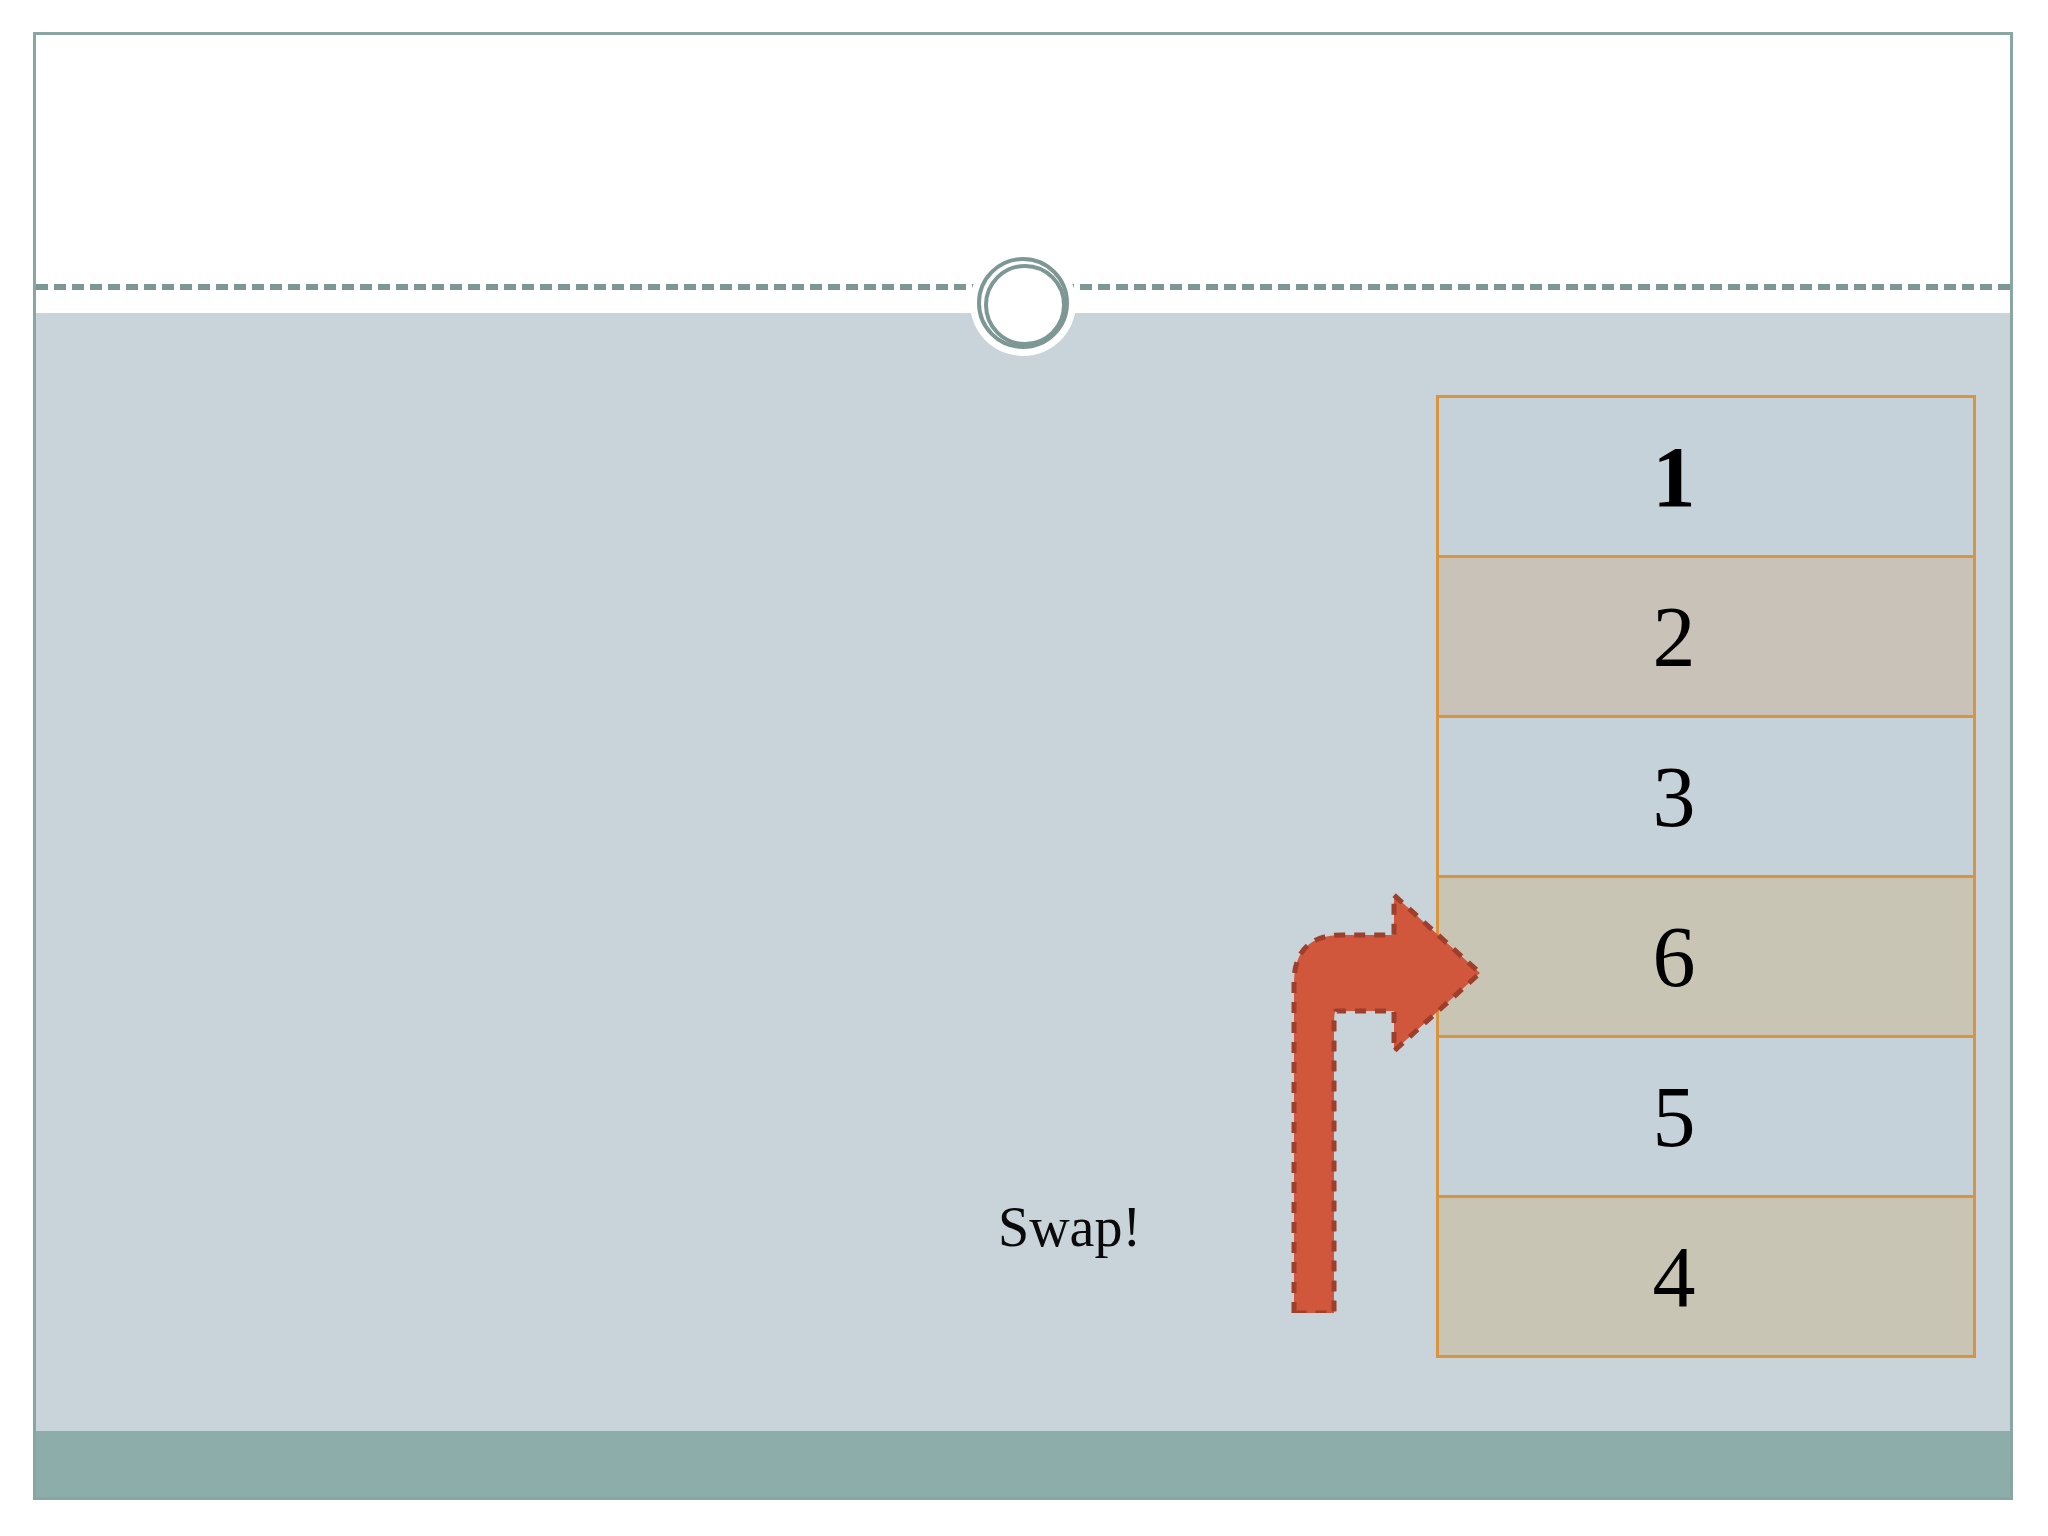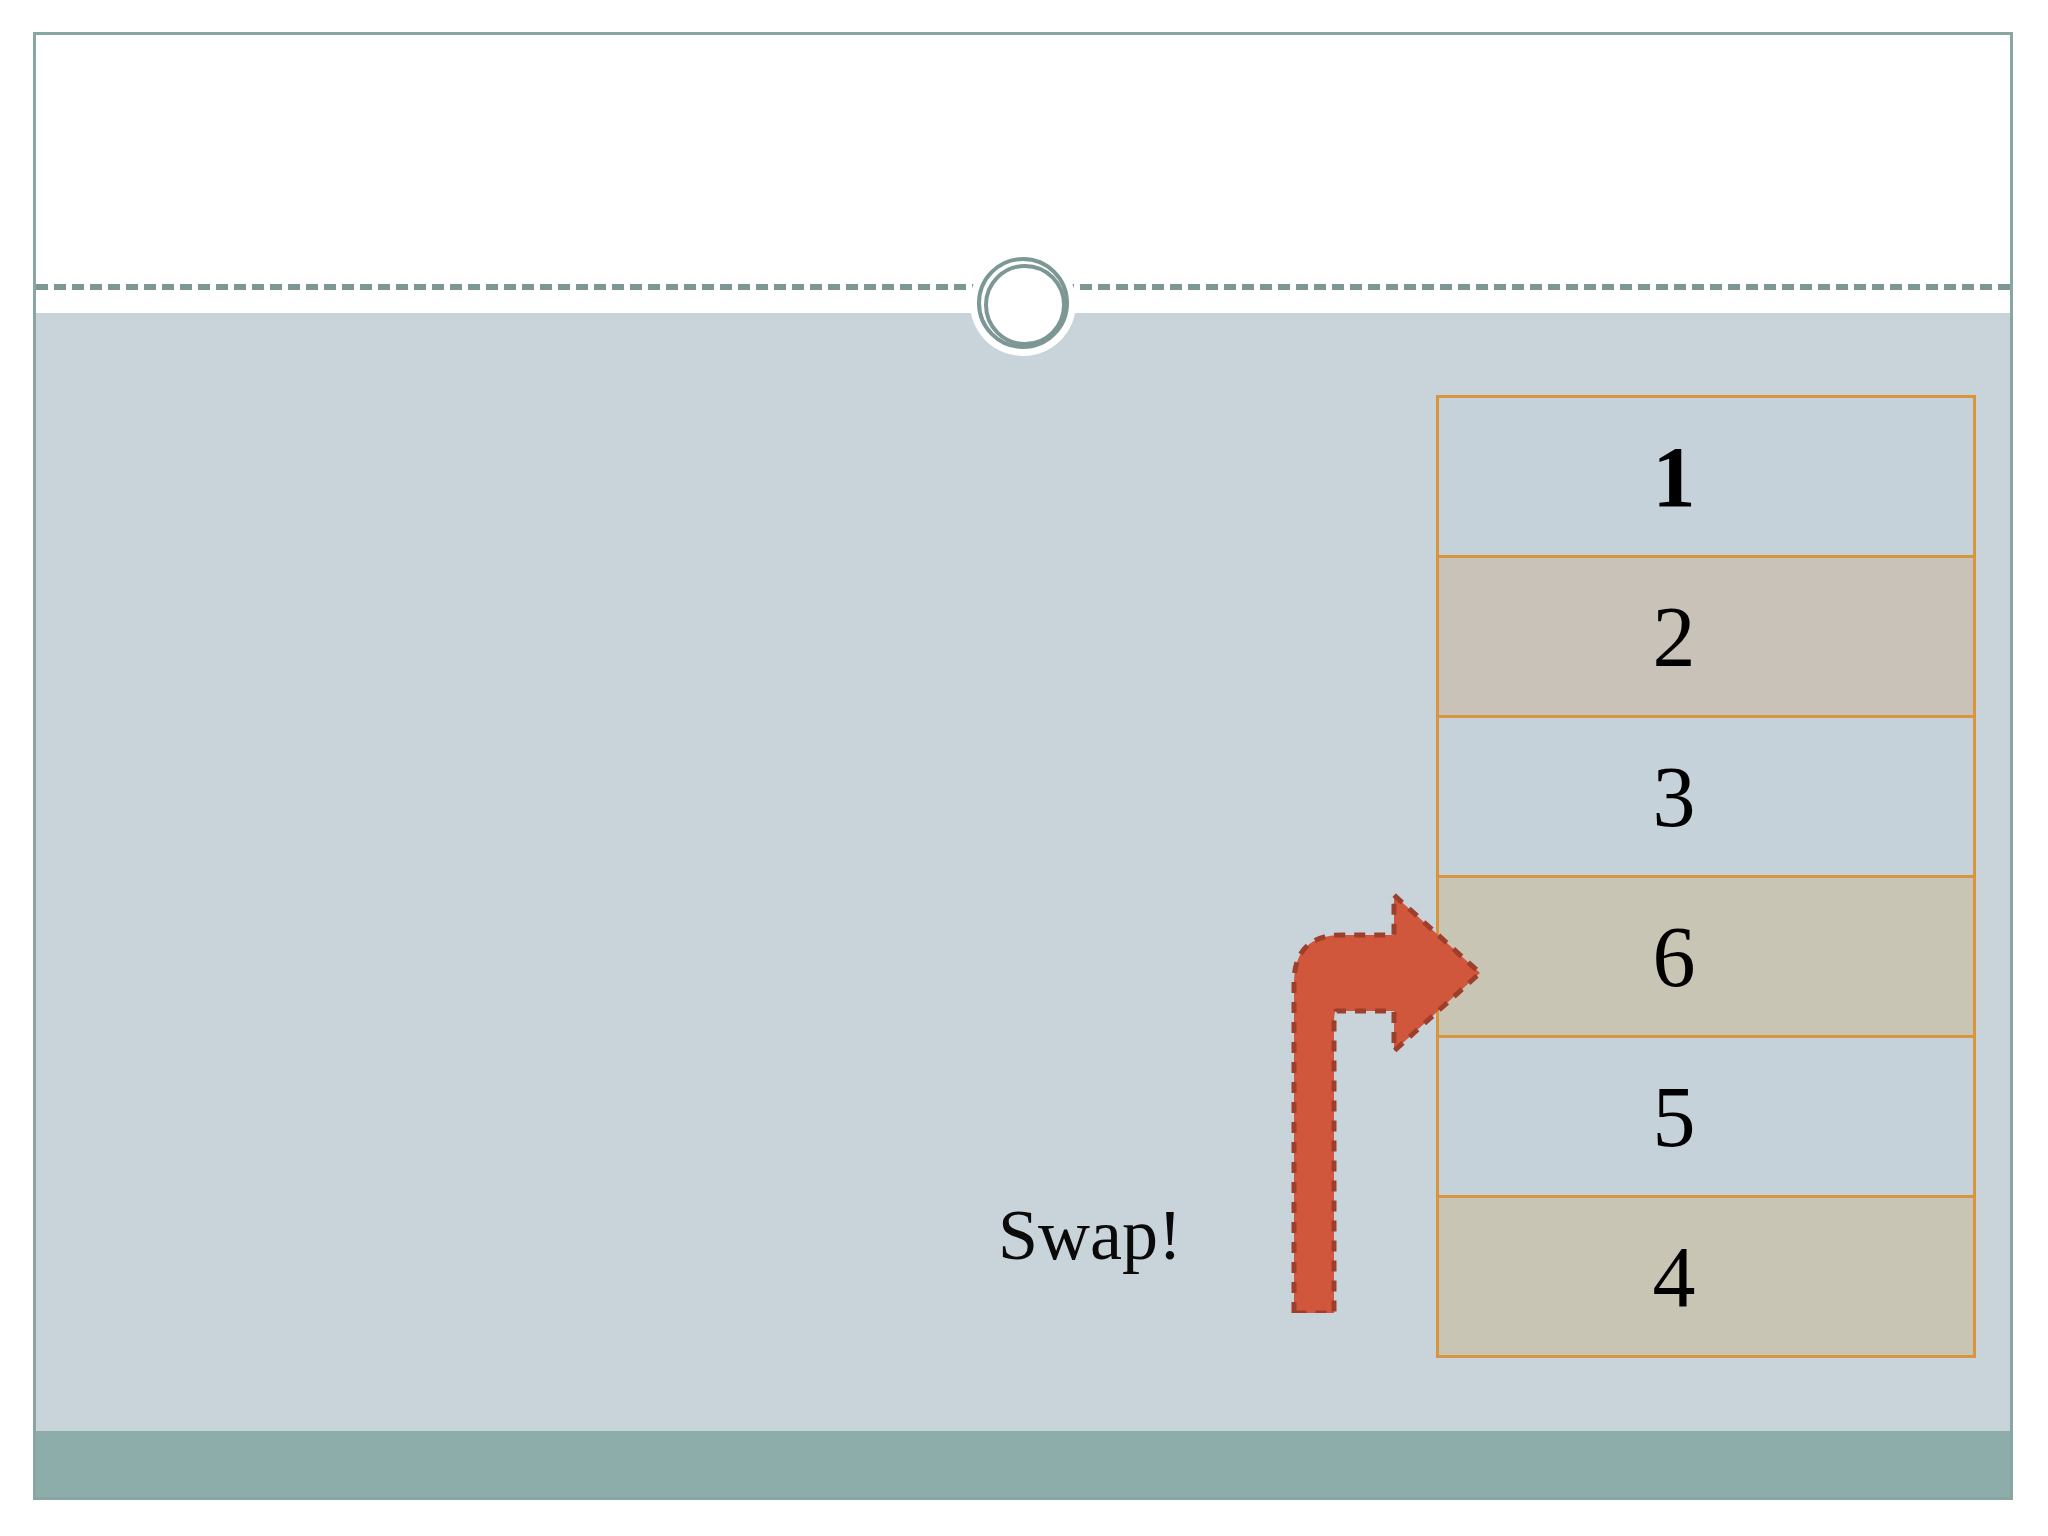--- a/index.html
+++ b/index.html
@@ -139,21 +139,21 @@
     height: 440px;
     pointer-events: none;
   }
 
   
   #swap-label {
     position: absolute;
     left: 962px;
     top: 1164px;
     font-family: "Liberation Serif", serif;
-    font-size: 72px;
+    font-size: 56px;
     line-height: 1;
     color: #0a0a0a;
     white-space: nowrap;
   }
 </style>
 </head>
 <body>
 
 <div id="slide">
 

